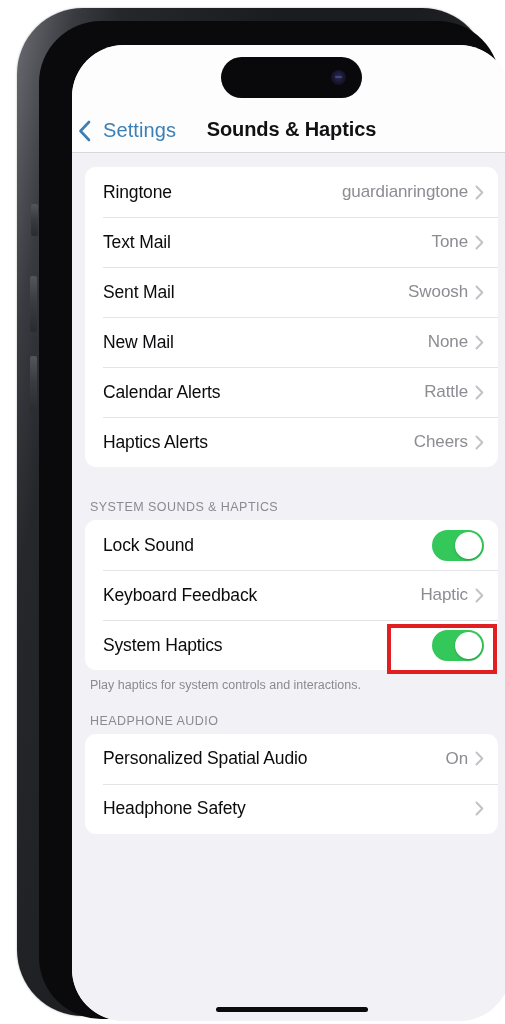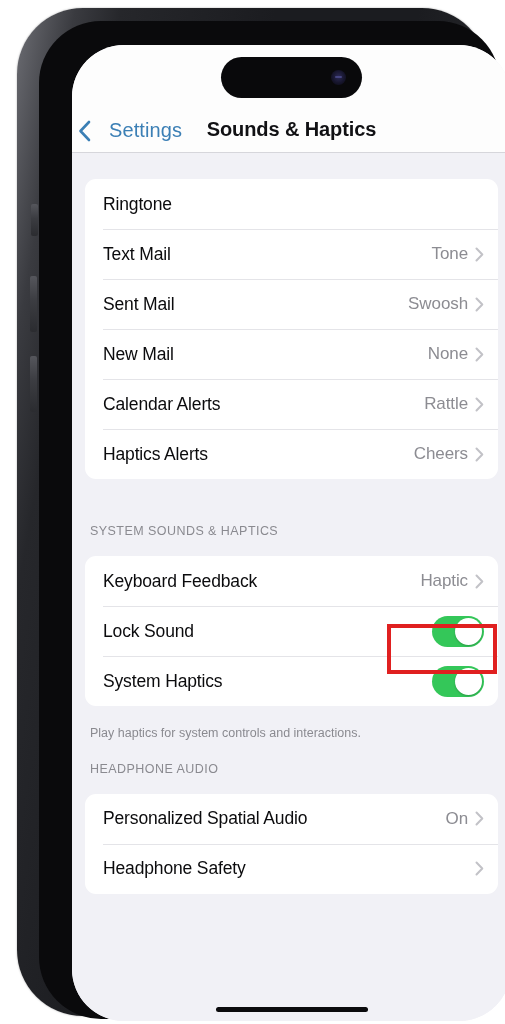--- a/index.html
+++ b/index.html
@@ -98,21 +98,21 @@
     background: #fdfdfd;
     border-bottom: 1px solid #d6d6db;
     box-sizing: border-box;
   }
   #back-button {
     position: absolute;
     left: 6px;
     bottom: 10px;
     display: flex;
     align-items: center;
-    gap: 18px;
+    gap: 12px;
     color: #3b7fb5;
     cursor: pointer;
   }
   #back-chevron {
     display: block;
     width: 13px;
     height: 22px;
   }
   #back-label {
     font-size: 20px;
@@ -151,21 +151,21 @@
   .group-footer {
     font-size: 12.5px;
     color: #8a8a90;
     padding: 7px 18px 0 18px;
     line-height: 1.35;
   }
 
   .card {
     background: #ffffff;
     border-radius: 11px;
-    margin: 12px 13px;
+    margin: 0 13px;
     overflow: hidden;
   }
 
   .row {
     position: relative;
     display: flex;
     align-items: center;
     height: 50px;
     padding: 0 14px 0 18px;
     box-sizing: border-box;
@@ -282,20 +282,26 @@
         <div id="nav-title">Sounds &amp; Haptics</div>
       </div>
 
       <div id="settings-content">
 
         <div class="spacer-xs"></div>
 
         <div class="card">
           <div class="row">
             <span class="row-label">Ringtone</span>
+            <span class="row-right">
+              <span class="row-value">guardianringtone</span>
+              <svg class="chevron" viewBox="0 0 9 15">
+                <polyline points="1.5,1.5 7.3,7.5 1.5,13.5" fill="none" stroke="#c2c2c7" stroke-width="2" stroke-linecap="round" stroke-linejoin="round"></polyline>
+              </svg>
+            </span>
           </div>
           <div class="row">
             <span class="row-label">Text Mail</span>
             <span class="row-right">
               <span class="row-value">Tone</span>
               <svg class="chevron" viewBox="0 0 9 15">
                 <polyline points="1.5,1.5 7.3,7.5 1.5,13.5" fill="none" stroke="#c2c2c7" stroke-width="2" stroke-linecap="round" stroke-linejoin="round"></polyline>
               </svg>
             </span>
           </div>
@@ -334,35 +340,35 @@
                 <polyline points="1.5,1.5 7.3,7.5 1.5,13.5" fill="none" stroke="#c2c2c7" stroke-width="2" stroke-linecap="round" stroke-linejoin="round"></polyline>
               </svg>
             </span>
           </div>
         </div>
 
         <div class="spacer-lg"></div>
 
         <div class="group-header">SYSTEM SOUNDS &amp; HAPTICS</div>
         <div class="card">
-          <div class="row">
-            <span class="row-label">Keyboard Feedback</span>
-            <span class="row-right">
-              <span class="row-value">Haptic</span>
-              <svg class="chevron" viewBox="0 0 9 15">
-                <polyline points="1.5,1.5 7.3,7.5 1.5,13.5" fill="none" stroke="#c2c2c7" stroke-width="2" stroke-linecap="round" stroke-linejoin="round"></polyline>
-              </svg>
-            </span>
-          </div>
           <div class="row">
             <span class="row-label">Lock Sound</span>
             <span class="row-right">
               <span class="toggle">
                 <span class="knob"></span>
               </span>
+            </span>
+          </div>
+          <div class="row">
+            <span class="row-label">Keyboard Feedback</span>
+            <span class="row-right">
+              <span class="row-value">Haptic</span>
+              <svg class="chevron" viewBox="0 0 9 15">
+                <polyline points="1.5,1.5 7.3,7.5 1.5,13.5" fill="none" stroke="#c2c2c7" stroke-width="2" stroke-linecap="round" stroke-linejoin="round"></polyline>
+              </svg>
             </span>
           </div>
           <div class="row">
             <span class="row-label">System Haptics</span>
             <span class="row-right">
               <span class="toggle">
                 <span class="knob"></span>
               </span>
             </span>
           </div>

